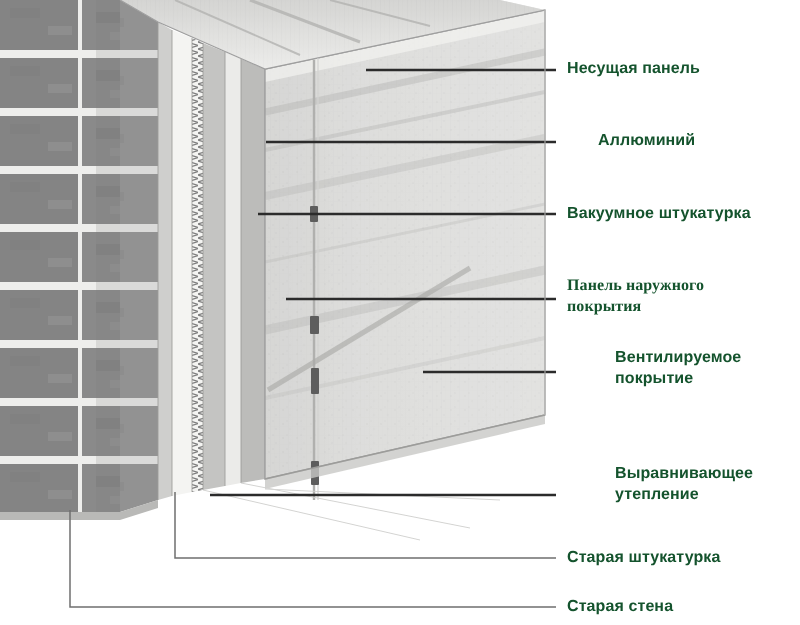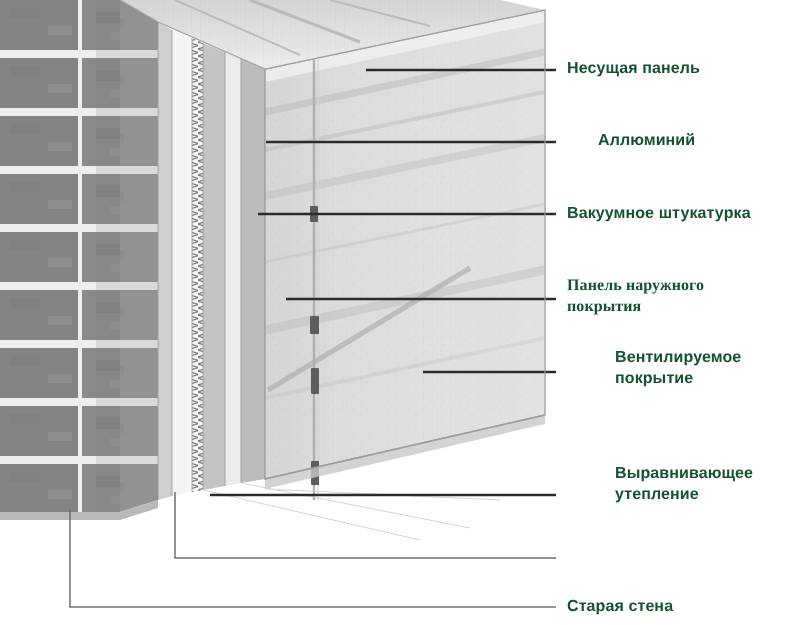--- a/index.html
+++ b/index.html
@@ -207,16 +207,17 @@
 
   <div class="callout-label" style="left:567px; top:275px;font-family:Liberation Serif, serif;">Панель наружного
 покрытия</div>
 
   <div class="callout-label" style="left:567px; top:347px;margin-left:48px;">Вентилируемое
 покрытие</div>
 
   <div class="callout-label" style="left:567px; top:463px;margin-left:48px;">Выравнивающее
 утепление</div>
 
+  <div class="callout-label" style="left:567px; top:547px;">Старая штукатурка</div>
 
   <div class="callout-label" style="left:567px; top:596px;text-align:center;">Старая стена</div>
 
 </div>
 
 </body></html>

